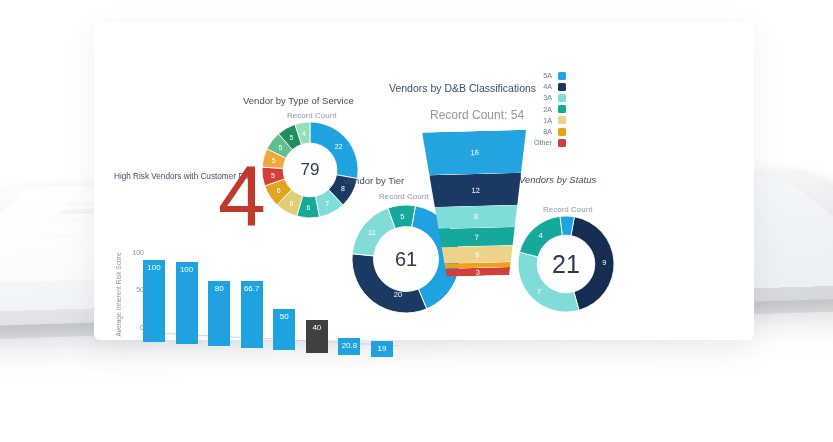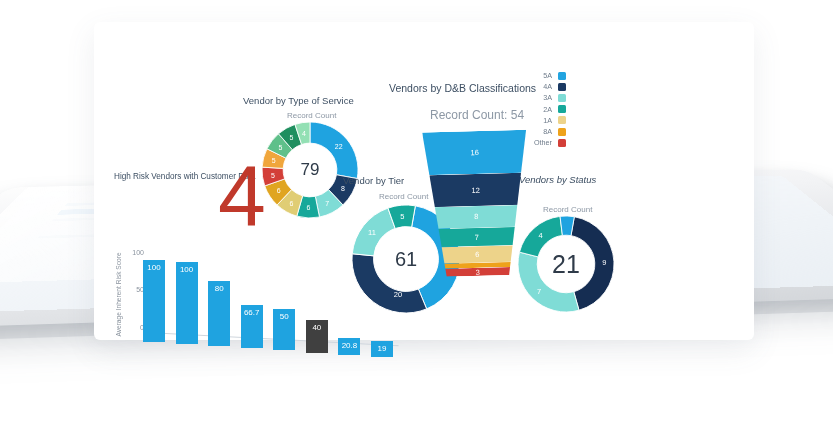--- a/index.html
+++ b/index.html
@@ -139,21 +139,21 @@
   <div class="bar-area" id="barArea">
       <div class="bar" style="left: 0px; width: 22px; height: 82px; bottom: 0px; background: rgb(31, 163, 224);">
         <div class="bar-val">100</div>
       </div>
       <div class="bar" style="left: 32.5714px; width: 22px; height: 82px; bottom: -2.1px; background: rgb(31, 163, 224);">
         <div class="bar-val">100</div>
       </div>
       <div class="bar" style="left: 65.1429px; width: 22px; height: 65.6px; bottom: -4.2px; background: rgb(31, 163, 224);">
         <div class="bar-val">80</div>
       </div>
-      <div class="bar" style="left: 97.7143px; width: 22px; height: 43px; bottom: -6.3px; background: rgb(31, 163, 224);">
+      <div class="bar" style="left: 97.7143px; width: 22px; height: 67px; bottom: -6.3px; background: rgb(31, 163, 224);">
         <div class="bar-val">66.7</div>
       </div>
       <div class="bar" style="left: 130.286px; width: 22px; height: 41px; bottom: -8.4px; background: rgb(31, 163, 224);">
         <div class="bar-val">50</div>
       </div>
       <div class="bar" style="left: 162.857px; width: 22px; height: 32.8px; bottom: -10.5px; background: #404040;">
         <div class="bar-val">40</div>
       </div>
       <div class="bar" style="left: 195.429px; width: 22px; height: 17.056px; bottom: -12.6px; background: rgb(31, 163, 224);">
         <div class="bar-val">20.8</div>

